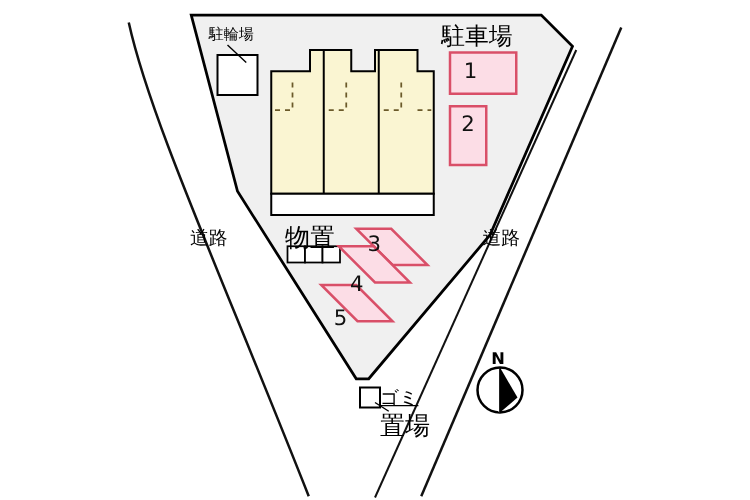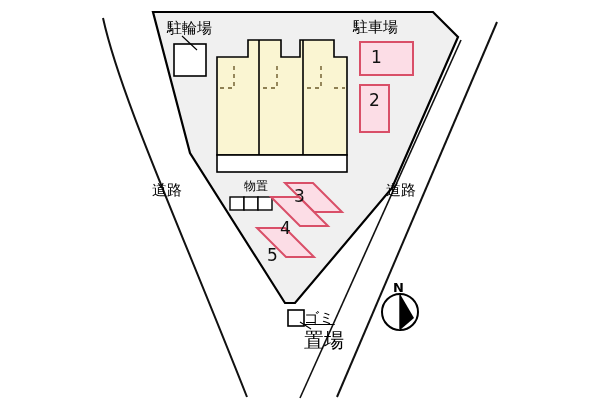--- a/index.html
+++ b/index.html
@@ -28,25 +28,25 @@
     display: block;
   }
   .map-label {
     position: absolute;
     font-family: "DejaVu Sans", "Liberation Sans", sans-serif;
     color: #000000;
     white-space: nowrap;
     line-height: 1.0;
     letter-spacing: 0px;
   }
-  .lbl-bicycle   { left: 167px; top: 21px;  font-size: 15px; }
-  .lbl-parking   { left: 353px; top: 20px;  font-size: 15px; }
+  .lbl-bicycle   { left: 167px; top: 21px;  font-size: 12px; }
+  .lbl-parking   { left: 353px; top: 20px;  font-size: 19px; }
   .lbl-road-left { left: 152px; top: 183px; font-size: 15px; }
   .lbl-road-right{ left: 386px; top: 183px; font-size: 15px; }
-  .lbl-storage   { left: 228px; top: 180px; font-size: 12px; margin-left: 16px; }
+  .lbl-storage   { left: 228px; top: 180px; font-size: 20px; }
   .lbl-trash-1   { left: 304px; top: 311px; font-size: 15px; text-decoration: underline; }
   .lbl-trash-2   { left: 304px; top: 330px; font-size: 20px; }
   .lbl-north     { left: 393px; top: 281px; font-size: 13px; font-weight: bold; }
   .stall-num {
     position: absolute;
     font-family: "DejaVu Sans", "Liberation Sans", sans-serif;
     font-size: 17px;
     color: #111111;
   }
   .num-1 { left: 371px; top: 47px; }

